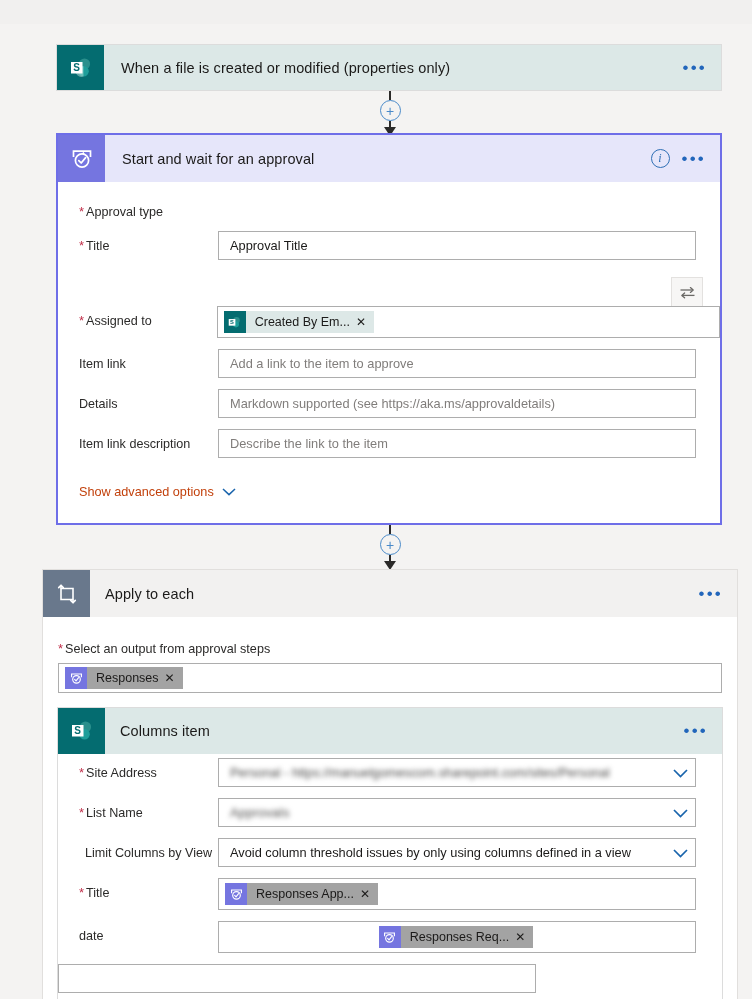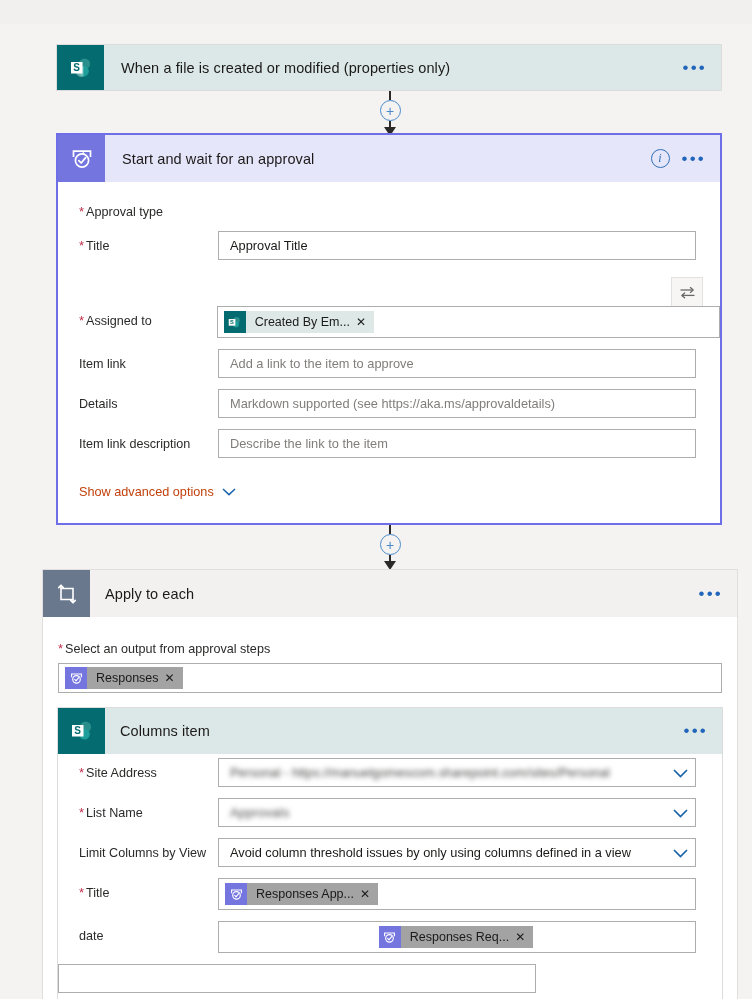--- a/index.html
+++ b/index.html
@@ -314,21 +314,21 @@
           </div>
           <span class="chev">
             <svg width="15" height="9" viewBox="0 0 15 9">
                 <path d="M1 1 L7.5 7.5 L14 1" fill="none" stroke="#1964ac" stroke-width="1.7"></path>
               </svg>
           </span>
         </div>
       </div>
 
       <div class="row" style="margin-top:11px;">
-        <div class="lbl" style="width:160px; padding-left:21px;">Limit Columns by View</div>
+        <div class="lbl" style="width:160px; padding-left:21px;text-align:center;">Limit Columns by View</div>
         <div class="ctl" style="width:478px;">
           <div class="field val" style="">Avoid column threshold issues by only using columns defined in a view</div>
           <span class="chev">
             <svg width="15" height="9" viewBox="0 0 15 9">
                 <path d="M1 1 L7.5 7.5 L14 1" fill="none" stroke="#1964ac" stroke-width="1.7"></path>
               </svg>
           </span>
         </div>
       </div>
 

